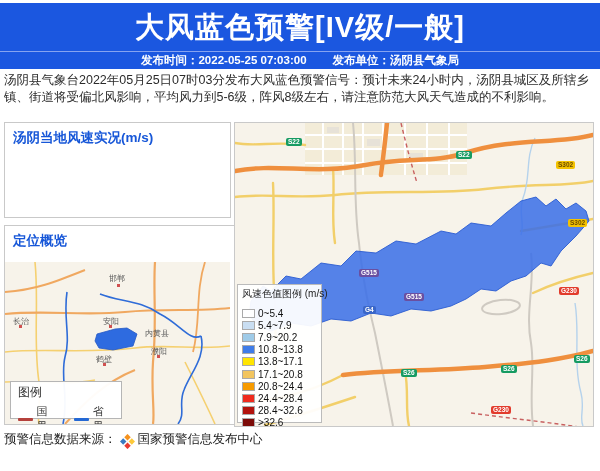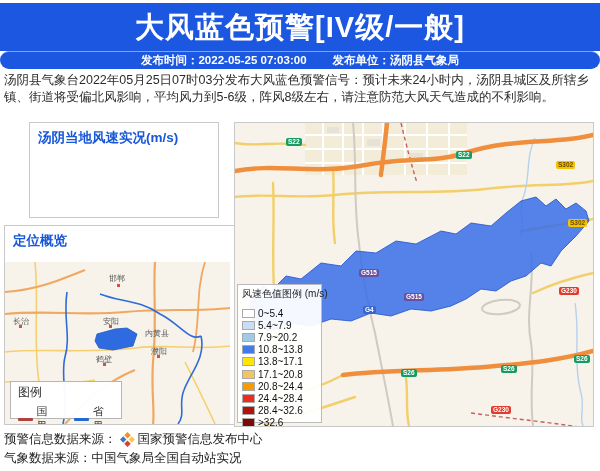--- a/index.html
+++ b/index.html
@@ -1,26 +1,26 @@
 <!DOCTYPE html>
 <html><head>
 <meta charset="utf-8">
 <style>
   html,body{margin:0;padding:0;}
   body{width:600px;height:471px;background:#fff;font-family:"Liberation Sans","DejaVu Sans",sans-serif;position:relative;overflow:hidden;}
   .abs{position:absolute;}
   
   #title-band{left:0;top:3px;width:600px;height:48px;color:#fff;text-align:center;line-height:48px;font-size:29px;font-weight:bold;letter-spacing:1px;}
-  #sub-band{left:0;top:51px;width:600px;height:17px;border-top:1px solid #86a3f0;color:#fff;font-size:11.5px;font-weight:bold;line-height:16px;text-align:center;border-radius:9px;}
+  #sub-band{left:0;top:51px;width:600px;height:17px;border-top:1px solid #86a3f0;color:#fff;font-size:11.5px;font-weight:bold;line-height:16px;text-align:center;}
   #sub-band .gap{display:inline-block;width:26px;}
   
   #warn-text{left:4px;top:72px;width:592px;font-size:12.5px;line-height:17px;color:#2b2b2b;}
   
   .panel{background:#fff;border:1px solid #c9c9c9;box-sizing:border-box;}
-  #wind-panel{left:4px;top:122px;width:190px;height:96px;margin-left:25px;}
+  #wind-panel{left:4px;top:122px;width:227px;height:96px;}
   #loc-panel{left:4px;top:225px;width:266px;height:200px;}
   .panel-title{color:#1757d8;font-size:13.5px;font-weight:bold;padding:6px 8px 1px 8px;}
   #loc-name{color:#a21caf;font-size:12.5px;font-weight:bold;padding:1px 8px 2px 8px;margin-top:47px;}
   #mini-map{position:absolute;left:0px;top:36px;width:225px;height:162px;overflow:hidden;background:#f7f3ea;}
   .city-label{position:absolute;font-size:8px;color:#5a5a5a;white-space:nowrap;}
   #mini-legend{position:absolute;left:5px;top:119px;width:112px;height:38px;background:rgba(255,255,255,.96);border:1px solid #b5b5b5;box-sizing:border-box;padding:2px 7px;}
   #mini-legend .ml-title{font-size:12px;color:#333;}
   #mini-legend .ml-row{display:flex;align-items:center;margin-top:3px;font-size:11px;color:#333;}
   #mini-legend .swatch-line{display:inline-block;width:15px;height:3px;margin-right:4px;border-radius:1px;}
   #mini-legend .ml-item2{margin-left:16px;display:flex;align-items:center;}
@@ -32,21 +32,21 @@
   .bdg.r{background:#e23b2c;}
   .bdg.p{background:#6a4fa0;}
   .bdg.b{background:#3a66c8;}
   #wind-legend{position:absolute;left:2px;top:161px;width:85px;height:139px;background:rgba(255,255,255,.94);border:1px solid #bbb;box-sizing:border-box;padding:2px 4px;}
   #wind-legend .wl-title{font-size:10px;font-weight:normal;color:#222;white-space:nowrap;margin-bottom:6px;}
   #wind-legend .wl-row{display:flex;align-items:center;height:12.2px;}
   #wind-legend .wl-swatch{width:13px;height:9px;border:1px solid #aaa;box-sizing:border-box;margin-right:3px;flex:none;}
   #wind-legend .wl-range{font-size:10px;font-weight:normal;color:#111;white-space:nowrap;}
   
   #footer{left:4px;top:430px;width:592px;font-size:12.5px;color:#222;}
-  #footer .f-line{height:19px;line-height:19px;display:flex;align-items:center;}
+  #footer .f-line{height:19px;line-height:19px;display:flex;align-items:flex-end;}
   #footer svg{margin:0 3px;}
 </style>
 </head>
 <body>
 
 <div class="abs" id="title-band" style="background-color: rgb(27, 87, 224);">大风蓝色预警[IV级/一般]</div>
 <div class="abs" id="sub-band" style="background-color: rgb(27, 87, 224);">
   <span>发布时间：</span><span>2022-05-25 07:03:00</span><span class="gap"></span><span>发布单位：</span><span>汤阴县气象局</span>
 </div>
 
@@ -222,16 +222,13 @@
   <div class="f-line">
     <span>预警信息数据来源：</span>
     <svg width="15" height="15" viewBox="0 0 15 15">
       <rect x="5.2" y="0.9" width="4.6" height="4.6" fill="#f5921e" transform="rotate(45 7.5 3.2)"></rect>
       <rect x="9.5" y="5.2" width="4.6" height="4.6" fill="#fdc93a" transform="rotate(45 11.8 7.5)"></rect>
       <rect x="5.2" y="9.5" width="4.6" height="4.6" fill="#e83a30" transform="rotate(45 7.5 11.8)"></rect>
       <rect x="0.9" y="5.2" width="4.6" height="4.6" fill="#3a7ac0" transform="rotate(45 3.2 7.5)"></rect>
     </svg>
     <span>国家预警信息发布中心</span>
   </div>
-  <div class="f-line">
-    <span>气象数据来源：中国气象局全国自动站实况</span>
-  </div>
 </div>
 
 </body></html>

